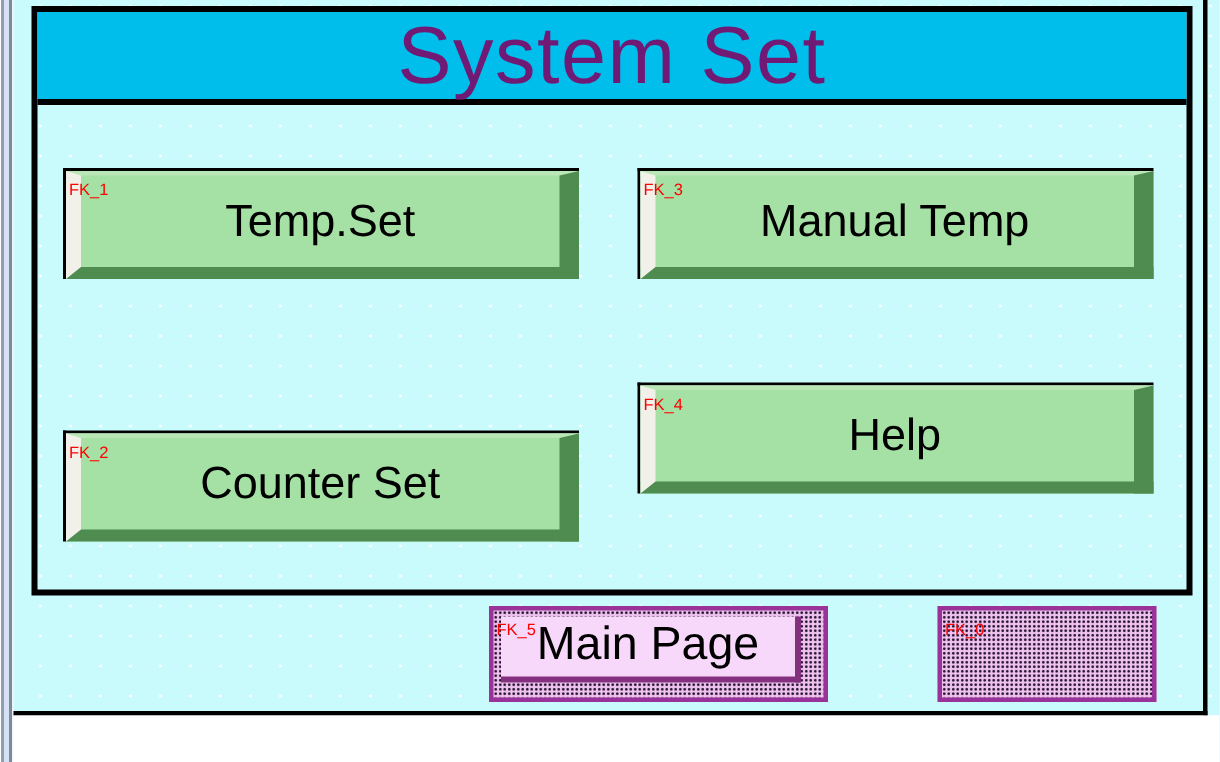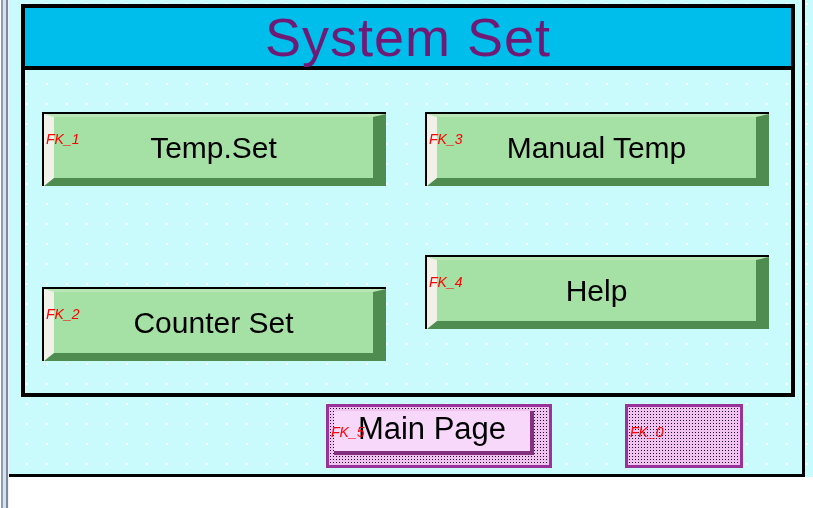--- a/index.html
+++ b/index.html
@@ -63,22 +63,22 @@
     width:100%; height:100%;
     background:#a5e0a5;
     border-left:10px solid #f1f1ea;
     border-top:3px solid #b9e8b6;
     border-right:13px solid #4e8c50;
     border-bottom:8px solid #4e8c50;
     display:flex; align-items:center; justify-content:center;
   }
   .gbtn-label { font-size:30px; color:#000000; }
   .fk-tag {
-    position:absolute; top:19px; left:2px;
-    font-size:14px; color:#ff0000; line-height:12px; z-index:2;font-style:italic;
+    position:absolute; top:7px; left:2px;
+    font-size:11px; color:#ff0000; line-height:12px; z-index:2;
   }
 
   .gbtn.pos-1 { left:42px;  top:112px; }
   .gbtn.pos-2 { left:425px; top:112px; }
   .gbtn.pos-3 { left:42px;  top:255px;margin-top:32px; }
   .gbtn.pos-4 { left:425px; top:255px; }
 
   
   .pbtn {
     position:absolute; top:404px; height:64px;
@@ -89,21 +89,21 @@
   }
   .pbtn-face {
     position:absolute; left:5px; top:4px; right:15px; bottom:10px;
     background:#f8d8fa;
     border-right:4px solid #83317f;
     border-bottom:4px solid #83317f;
     display:flex; justify-content:center;
   }
   .pbtn-label { font-size:31px; color:#000; }
   .pbtn.pos-main { left:326px; width:226px; }
-  .pbtn.pos-back { left:625px; width:118px;padding-left:48px; }
+  .pbtn.pos-back { left:625px; width:146px;padding-left:48px; }
 </style>
 </head>
 <body>
 
 <div class="window-edge"></div>
 
 <div class="canvas-bg"></div>
 <div class="canvas-right-line"></div>
 <div class="canvas-bottom-line"></div>
 <div class="bottom-white"></div>

